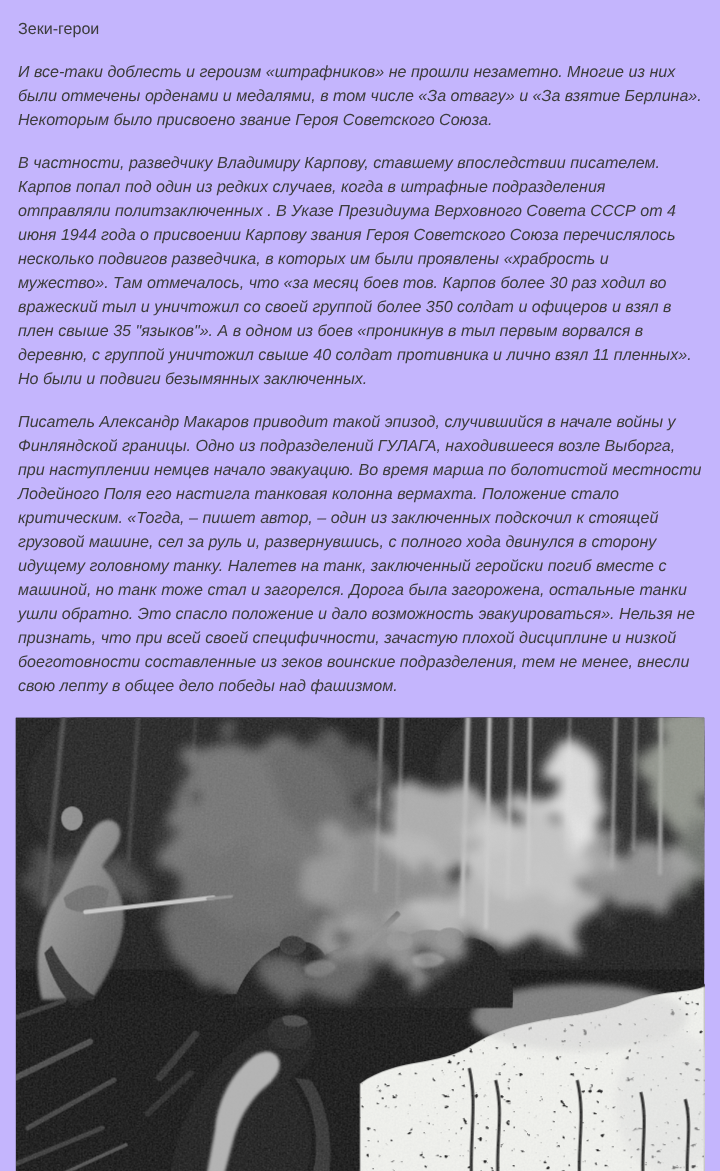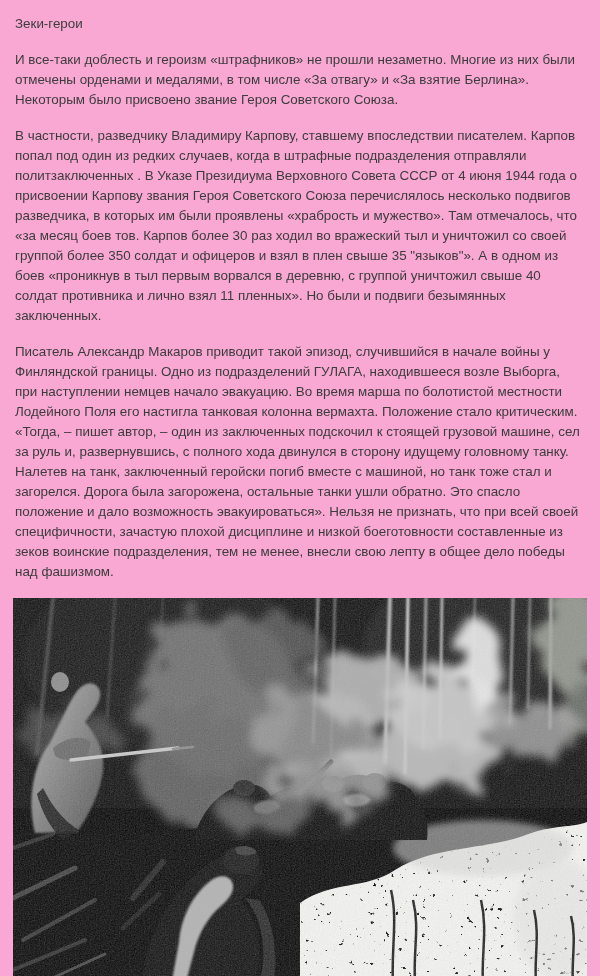--- a/index.html
+++ b/index.html
@@ -1,28 +1,29 @@
 <!DOCTYPE html>
 <html><head>
 <meta charset="utf-8">
 <style>
   html, body { margin:0; padding:0; background:#ffffff; }
   .page {
     width:600px; height:976px; overflow:hidden; box-sizing:border-box;
     padding:8px 15px 0 15px;
     font-family:"Liberation Sans", sans-serif;
-    color:#3c3c3c; background:#f9a8d4;
+    color:#3c3c3c; background:#c4b5fd;
   }
   .article-title {
     font-size:13.4px; font-weight:normal; line-height:20px;
     margin:6px 0 16px 0;
   }
   .para {
     font-size:13.4px; line-height:20px; margin:0 0 16px 0;
     text-align:left;
+    font-style:italic;
   }
   .photo-figure {
     margin:6px -2px 0 -2px; padding:0; line-height:0;
   }
   .photo-figure svg { display:block; width:574px; height:388px; }
 </style>
 </head>
 <body>
 
 <div class="page">

